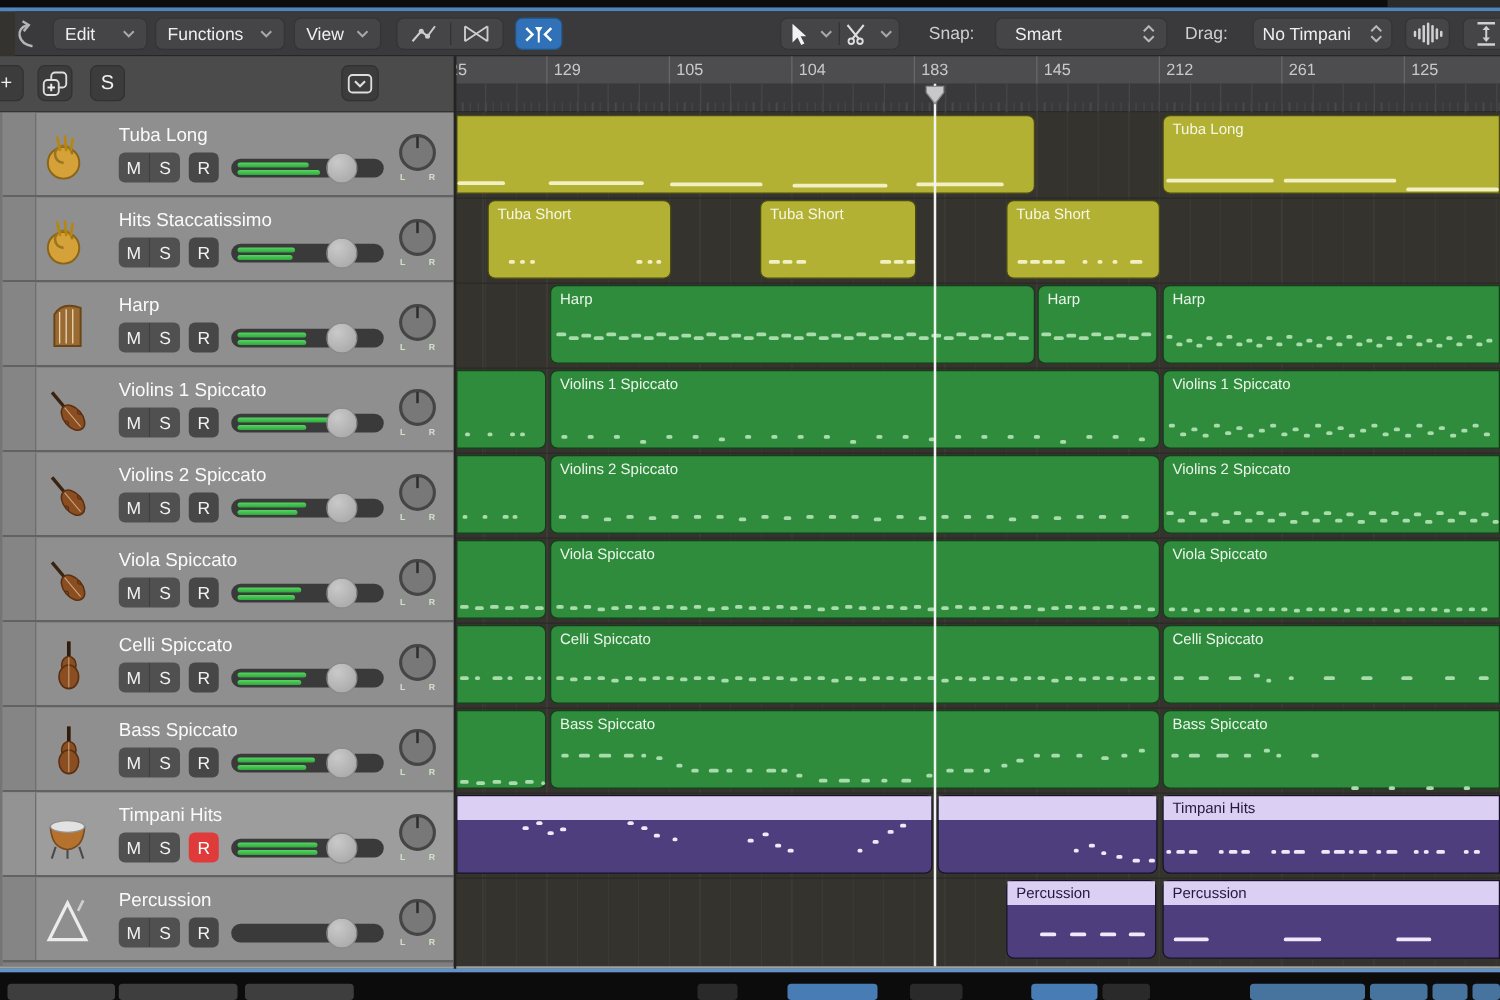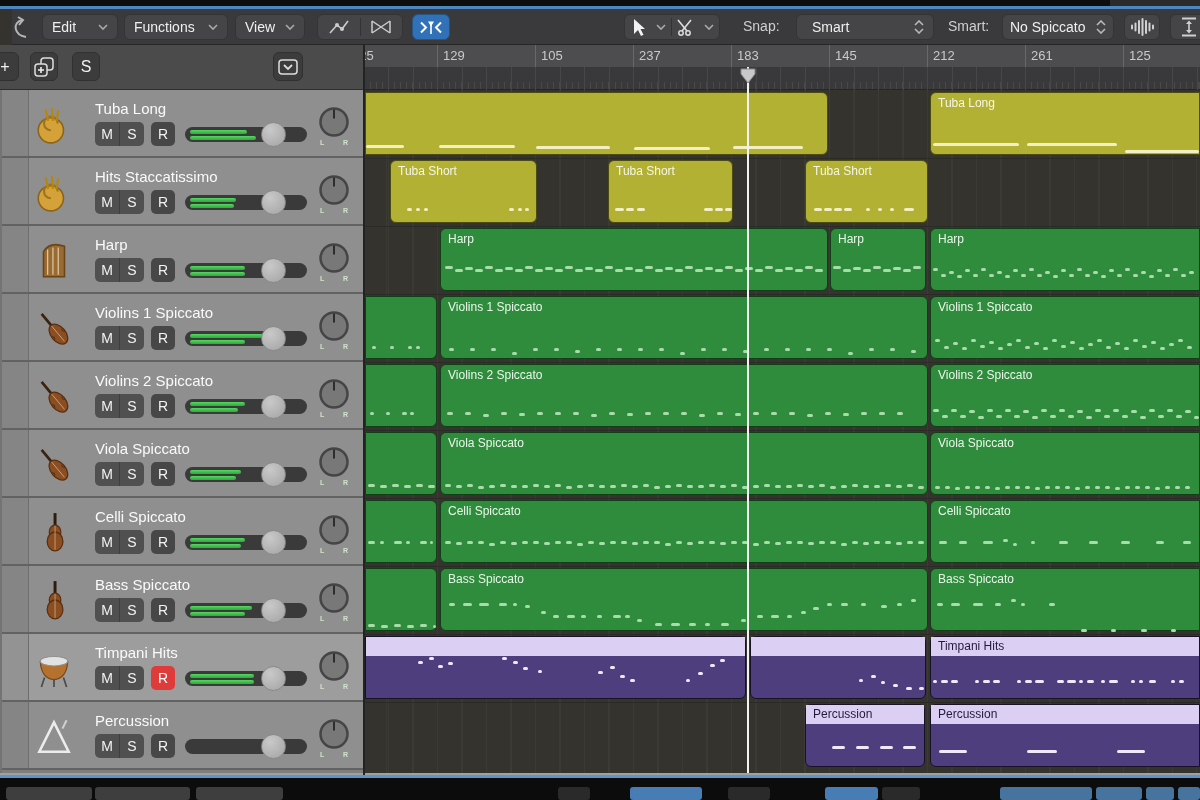--- a/index.html
+++ b/index.html
@@ -168,23 +168,23 @@
     <span class="tlabel" style="left:731px">Snap:</span>
     <div class="tbtn" style="left:784px;width:138px">
       <span style="padding-left:6px">Smart</span>
       <span class="chev">
           <svg width="10" height="14">
             <polyline points="1,5 5,1 9,5" stroke="#b8b8b8" stroke-width="1.6" fill="none"></polyline>
             <polyline points="1,9 5,13 9,9" stroke="#b8b8b8" stroke-width="1.6" fill="none"></polyline>
           </svg>
         </span>
     </div>
-    <span class="tlabel" style="left:936px">Smart:</span>
+    <span class="tlabel" style="left:936px">Drag:</span>
     <div class="tbtn" style="left:990px;width:112px;padding:0 7px">
-      <span>No Spiccato</span>
+      <span>No Timpani</span>
       <span class="chev" style="margin-left:4px">
           <svg width="10" height="14">
             <polyline points="1,5 5,1 9,5" stroke="#b8b8b8" stroke-width="1.6" fill="none"></polyline>
             <polyline points="1,9 5,13 9,9" stroke="#b8b8b8" stroke-width="1.6" fill="none"></polyline>
           </svg>
         </span>
     </div>
     <div class="icon-group" style="left:1112px;width:36px;justify-content:center">
       <svg width="26" height="20">
         <g fill="#d0d0d0">
@@ -231,21 +231,21 @@
   </div>
 
   <div class="abs" id="ruler">
     <div id="ruler-upper">
         <div class="bar-num" style="left: -13px;">125</div>
         <div class="bar-tick-u" style="left: 72px;"></div>
         <div class="bar-num" style="left: 78px;">129</div>
         <div class="bar-tick-u" style="left: 170px;"></div>
         <div class="bar-num" style="left: 176px;">105</div>
         <div class="bar-tick-u" style="left: 268px;"></div>
-        <div class="bar-num" style="left: 274px;">237</div>
+        <div class="bar-num" style="left: 274px;">104</div>
         <div class="bar-tick-u" style="left: 366px;"></div>
         <div class="bar-num" style="left: 372px;">183</div>
         <div class="bar-tick-u" style="left: 464px;"></div>
         <div class="bar-num" style="left: 470px;">145</div>
         <div class="bar-tick-u" style="left: 562px;"></div>
         <div class="bar-num" style="left: 568px;">212</div>
         <div class="bar-tick-u" style="left: 660px;"></div>
         <div class="bar-num" style="left: 666px;">261</div>
         <div class="bar-tick-u" style="left: 758px;"></div>
         <div class="bar-num" style="left: 764px;">125</div>

